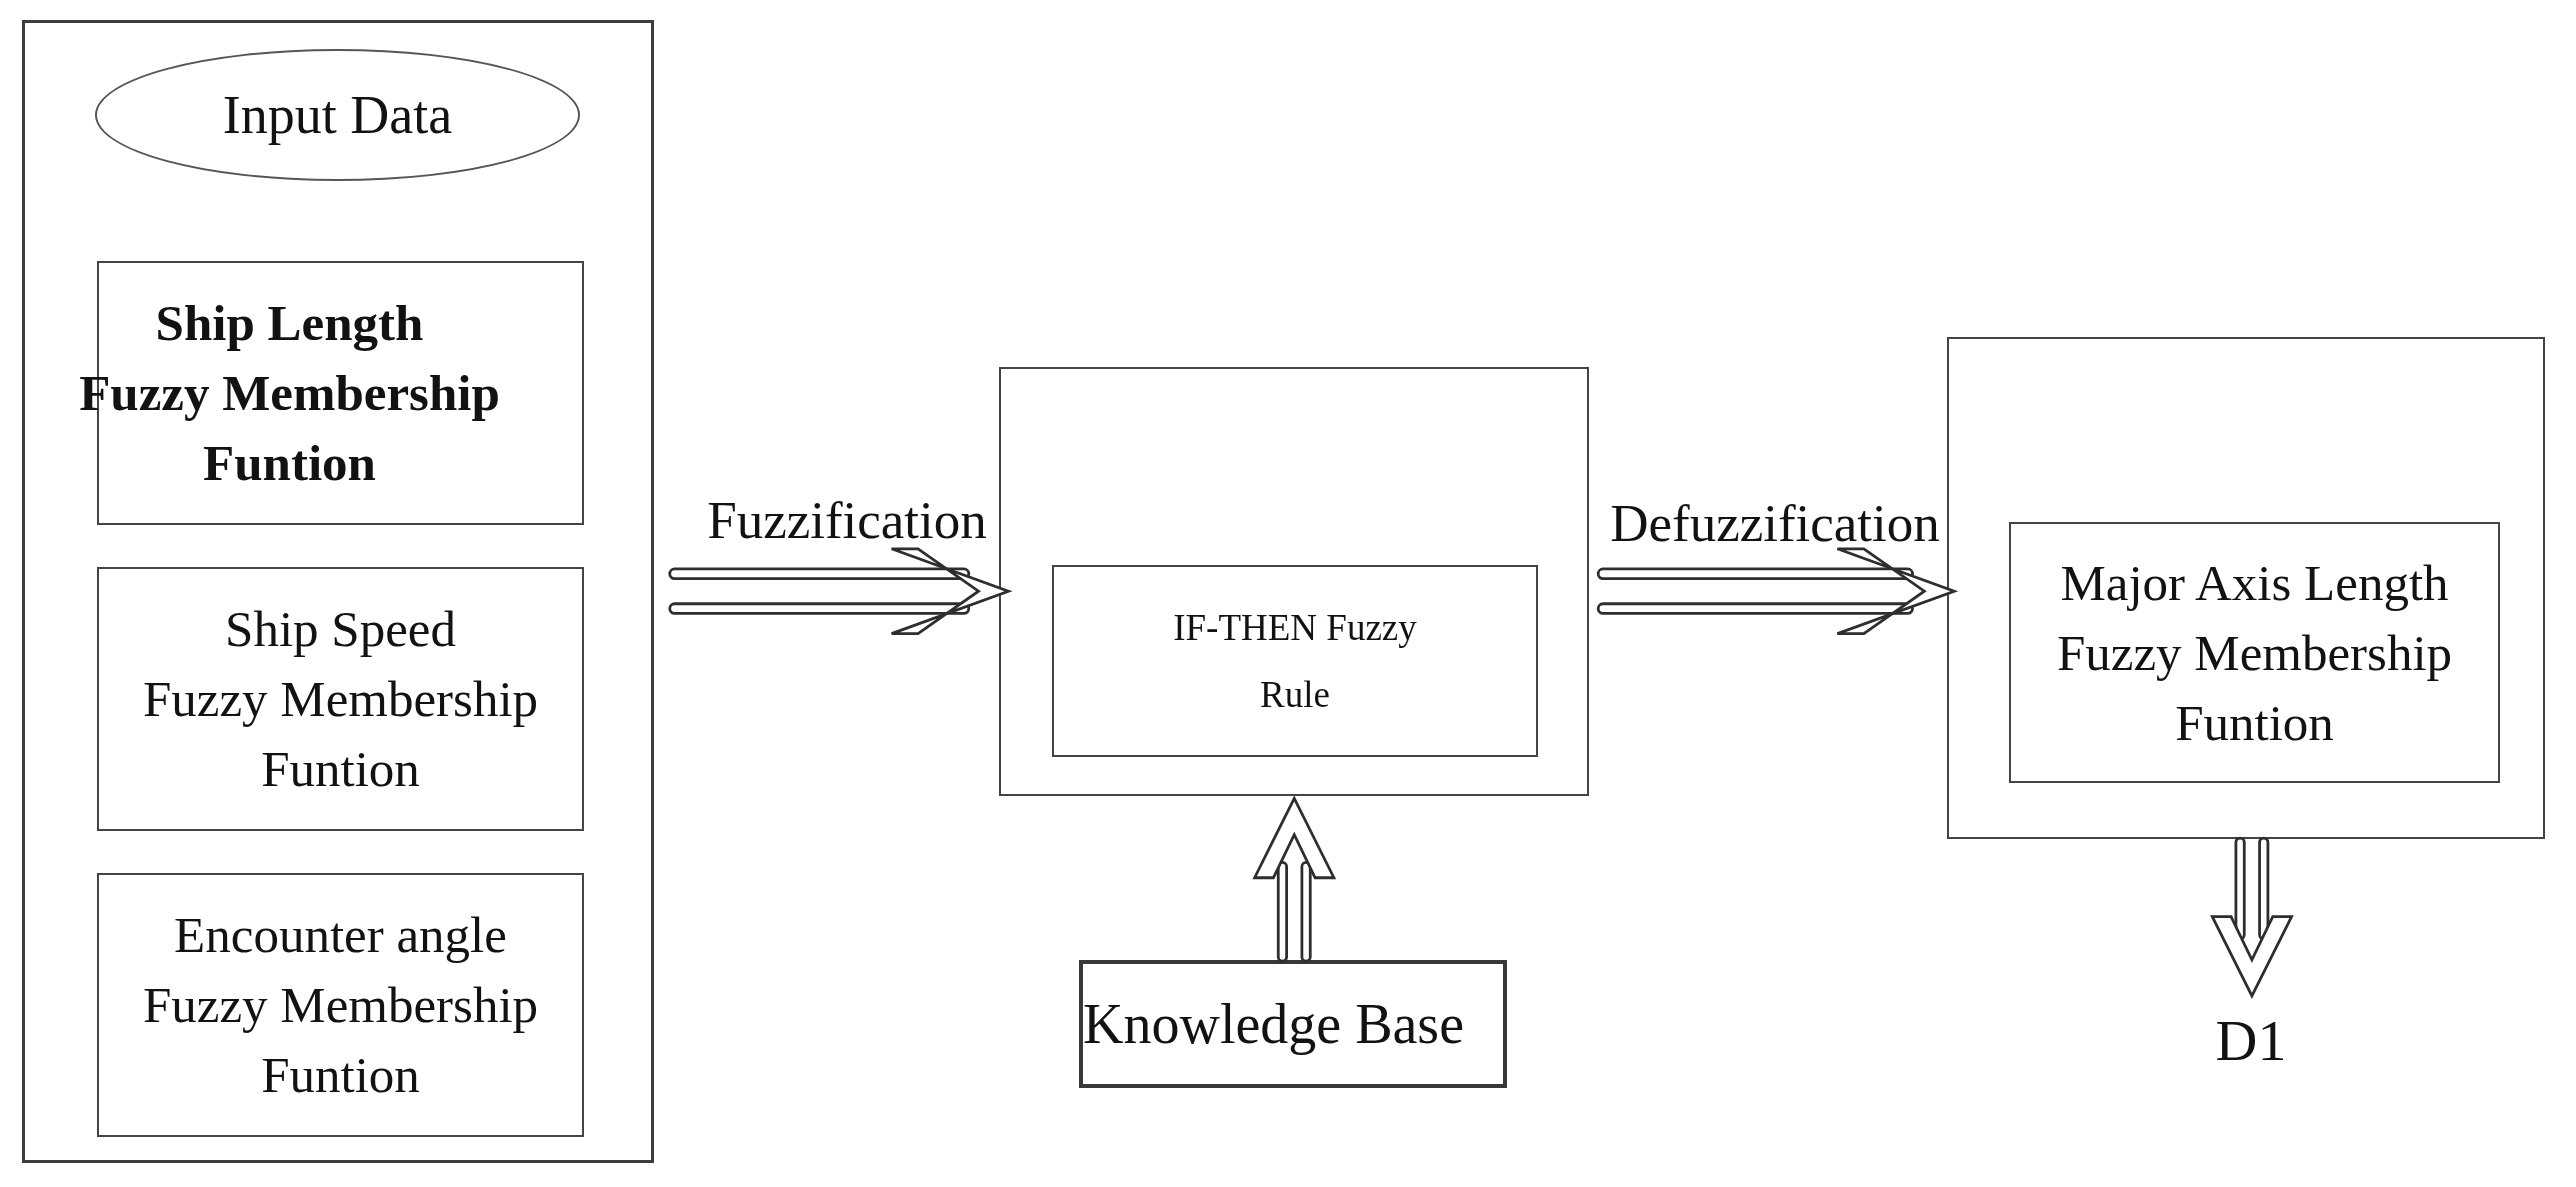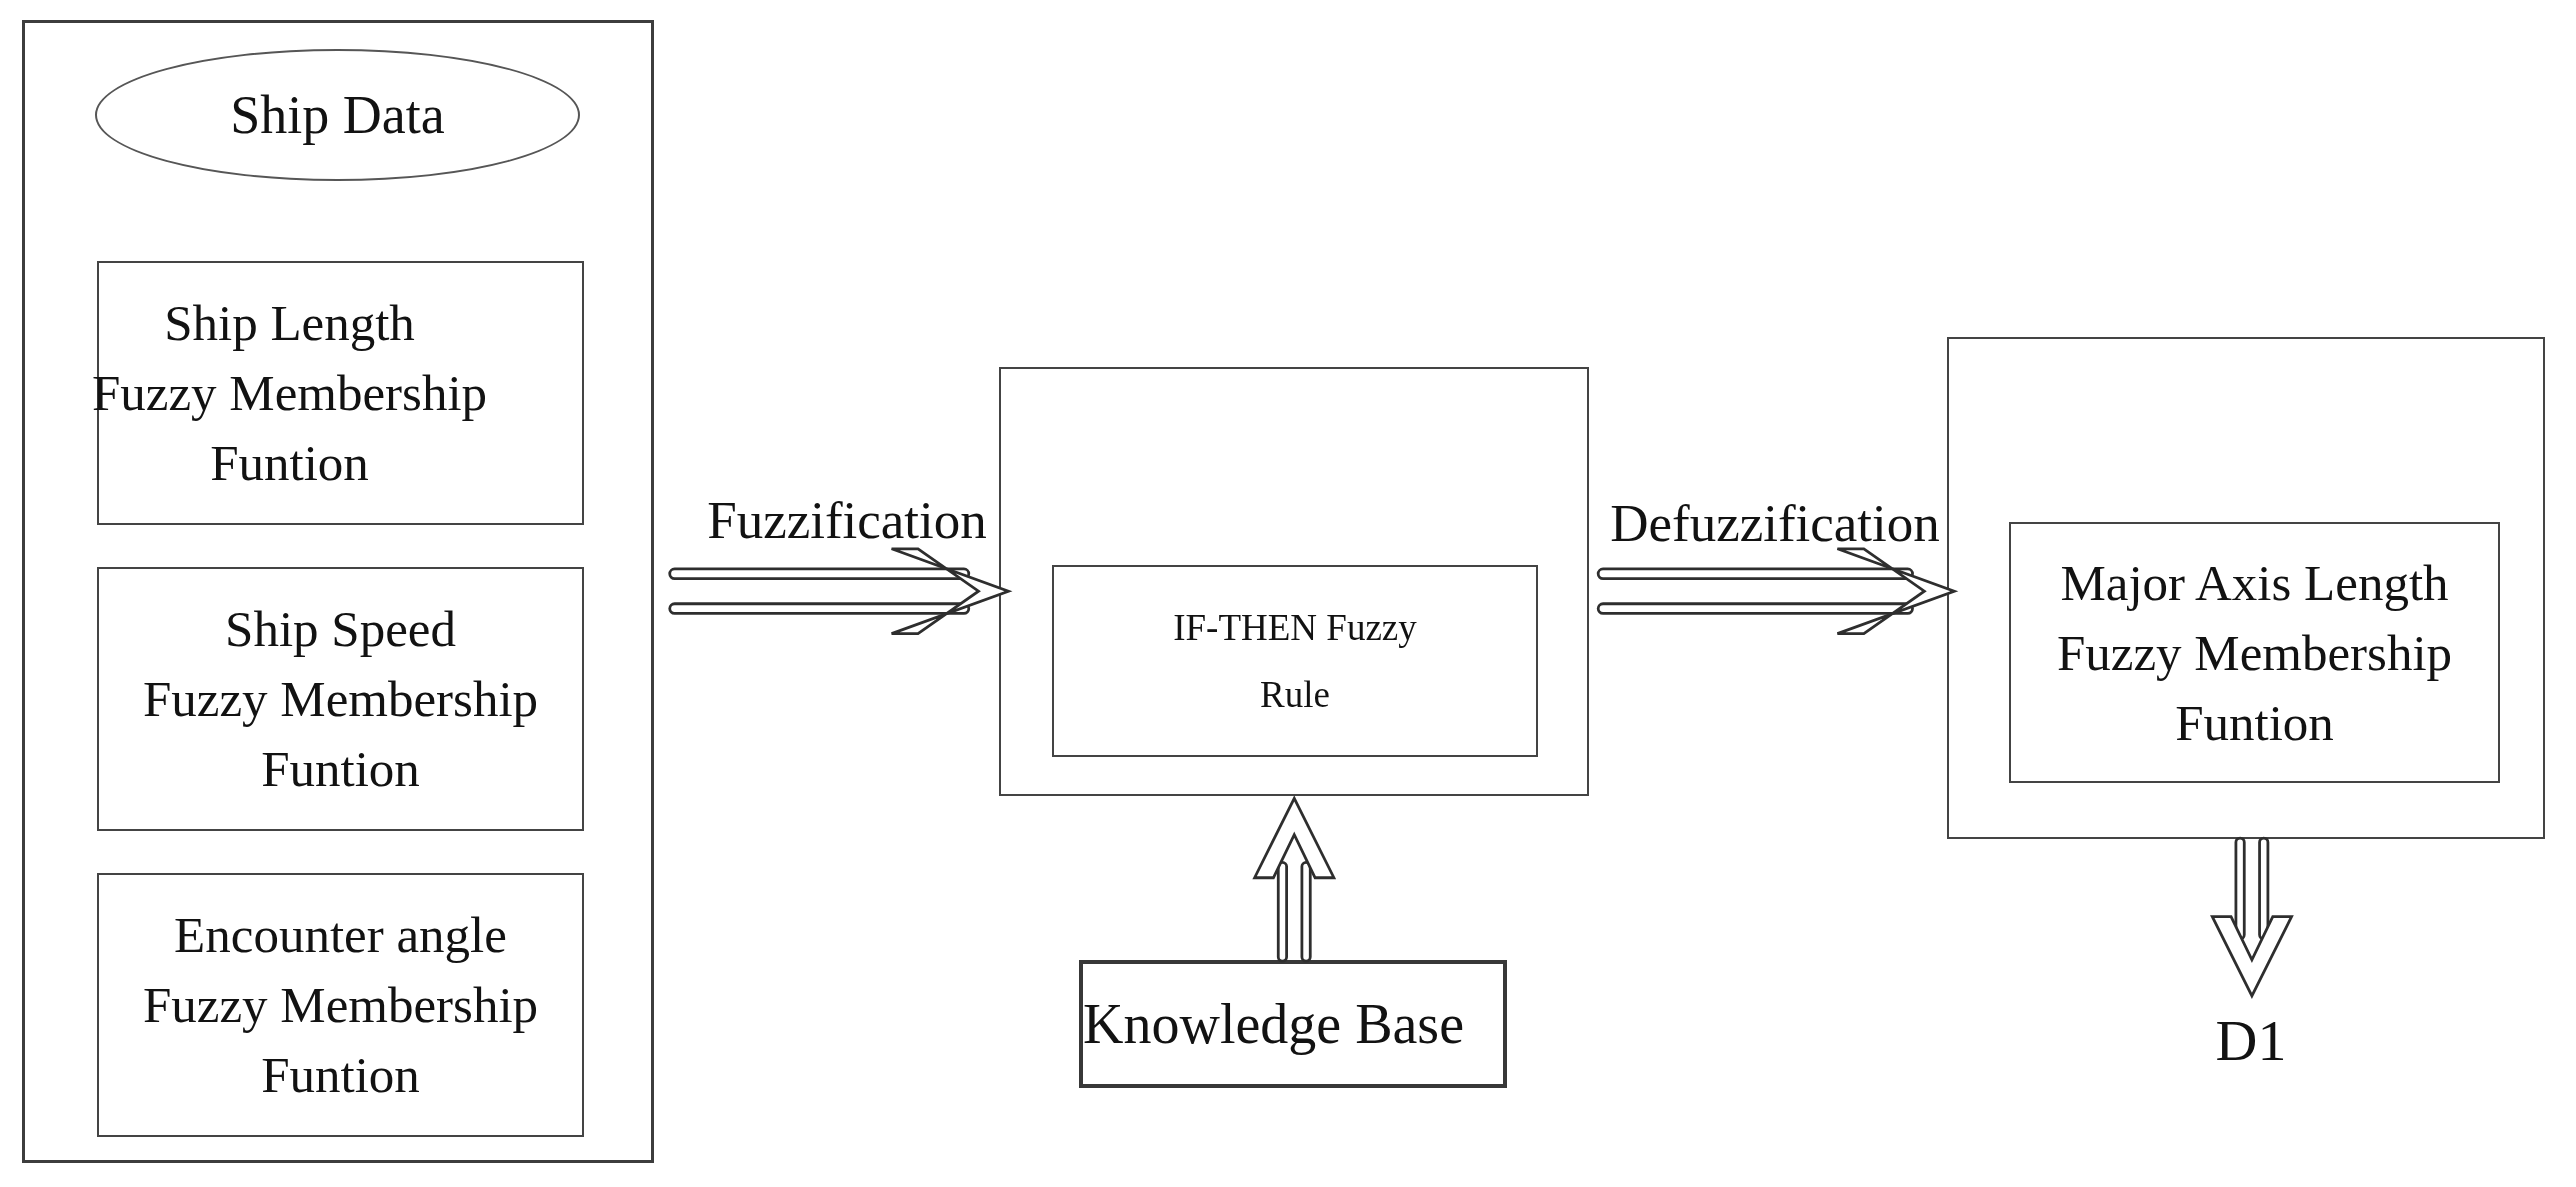--- a/index.html
+++ b/index.html
@@ -85,25 +85,25 @@
   }
 </style>
 </head>
 <body>
 
 <div class="canvas">
 
   <div class="rect" style="left:21.6px; top:20px; width:632px; height:1143px;"></div>
 
   <div class="ellipse" style="left:95px; top:49px; width:485px; height:132px;">
-    <span class="title">Ship Data</span>
+    <span class="title">Input Data</span>
   </div>
 
   <div class="rect thin" style="left:97px; top:261px; width:487px; height:264px;"></div>
-  <div class="multiline" style="left:97px; top:261px; width:385px; height:264px;">
+  <div class="multiline" style="left:97px; top:261px; width:385px; height:264px;font-weight:bold;">
     <span class="line">Ship Length</span>
     <span class="line">Fuzzy Membership</span>
     <span class="line">Funtion</span>
   </div>
 
   <div class="rect thin" style="left:97px; top:567px; width:487px; height:264px;"></div>
   <div class="multiline" style="left:97px; top:567px; width:487px; height:264px;">
     <span class="line">Ship Speed</span>
     <span class="line">Fuzzy Membership</span>
     <span class="line">Funtion</span>

